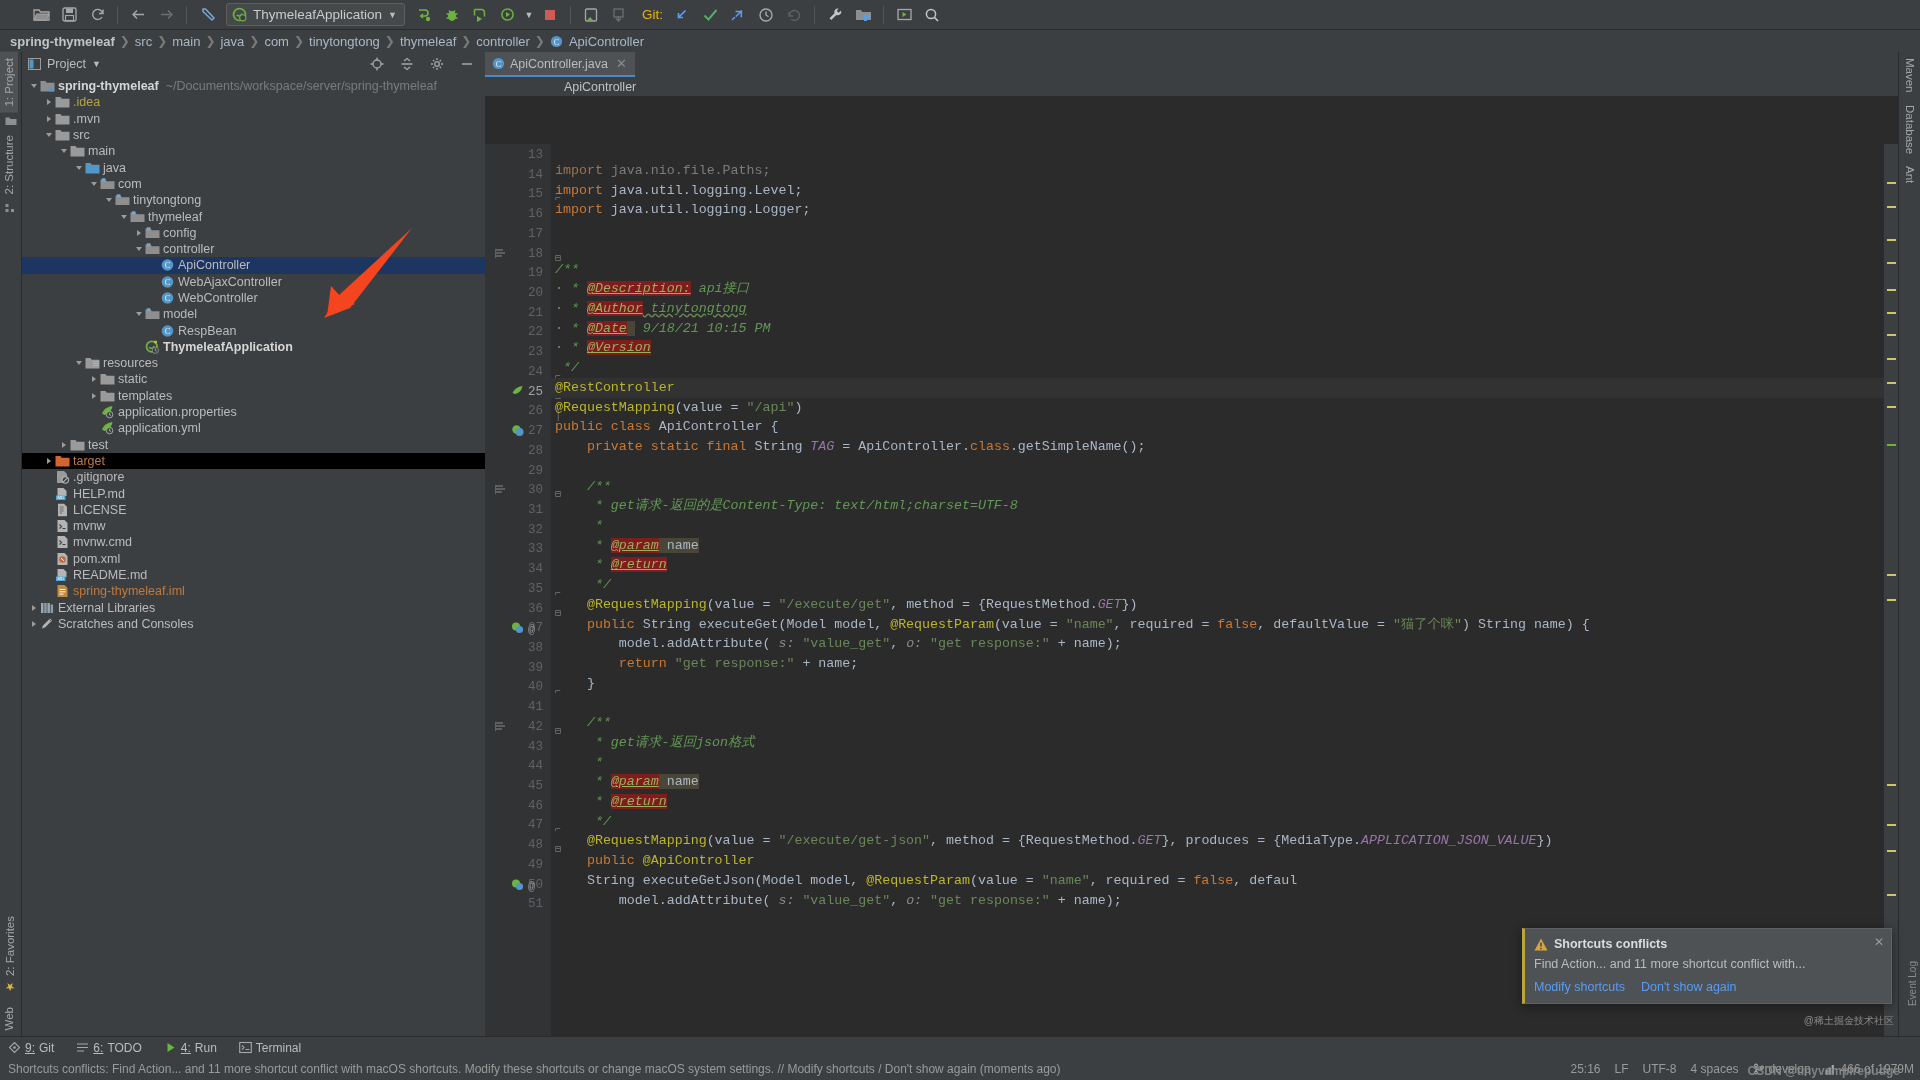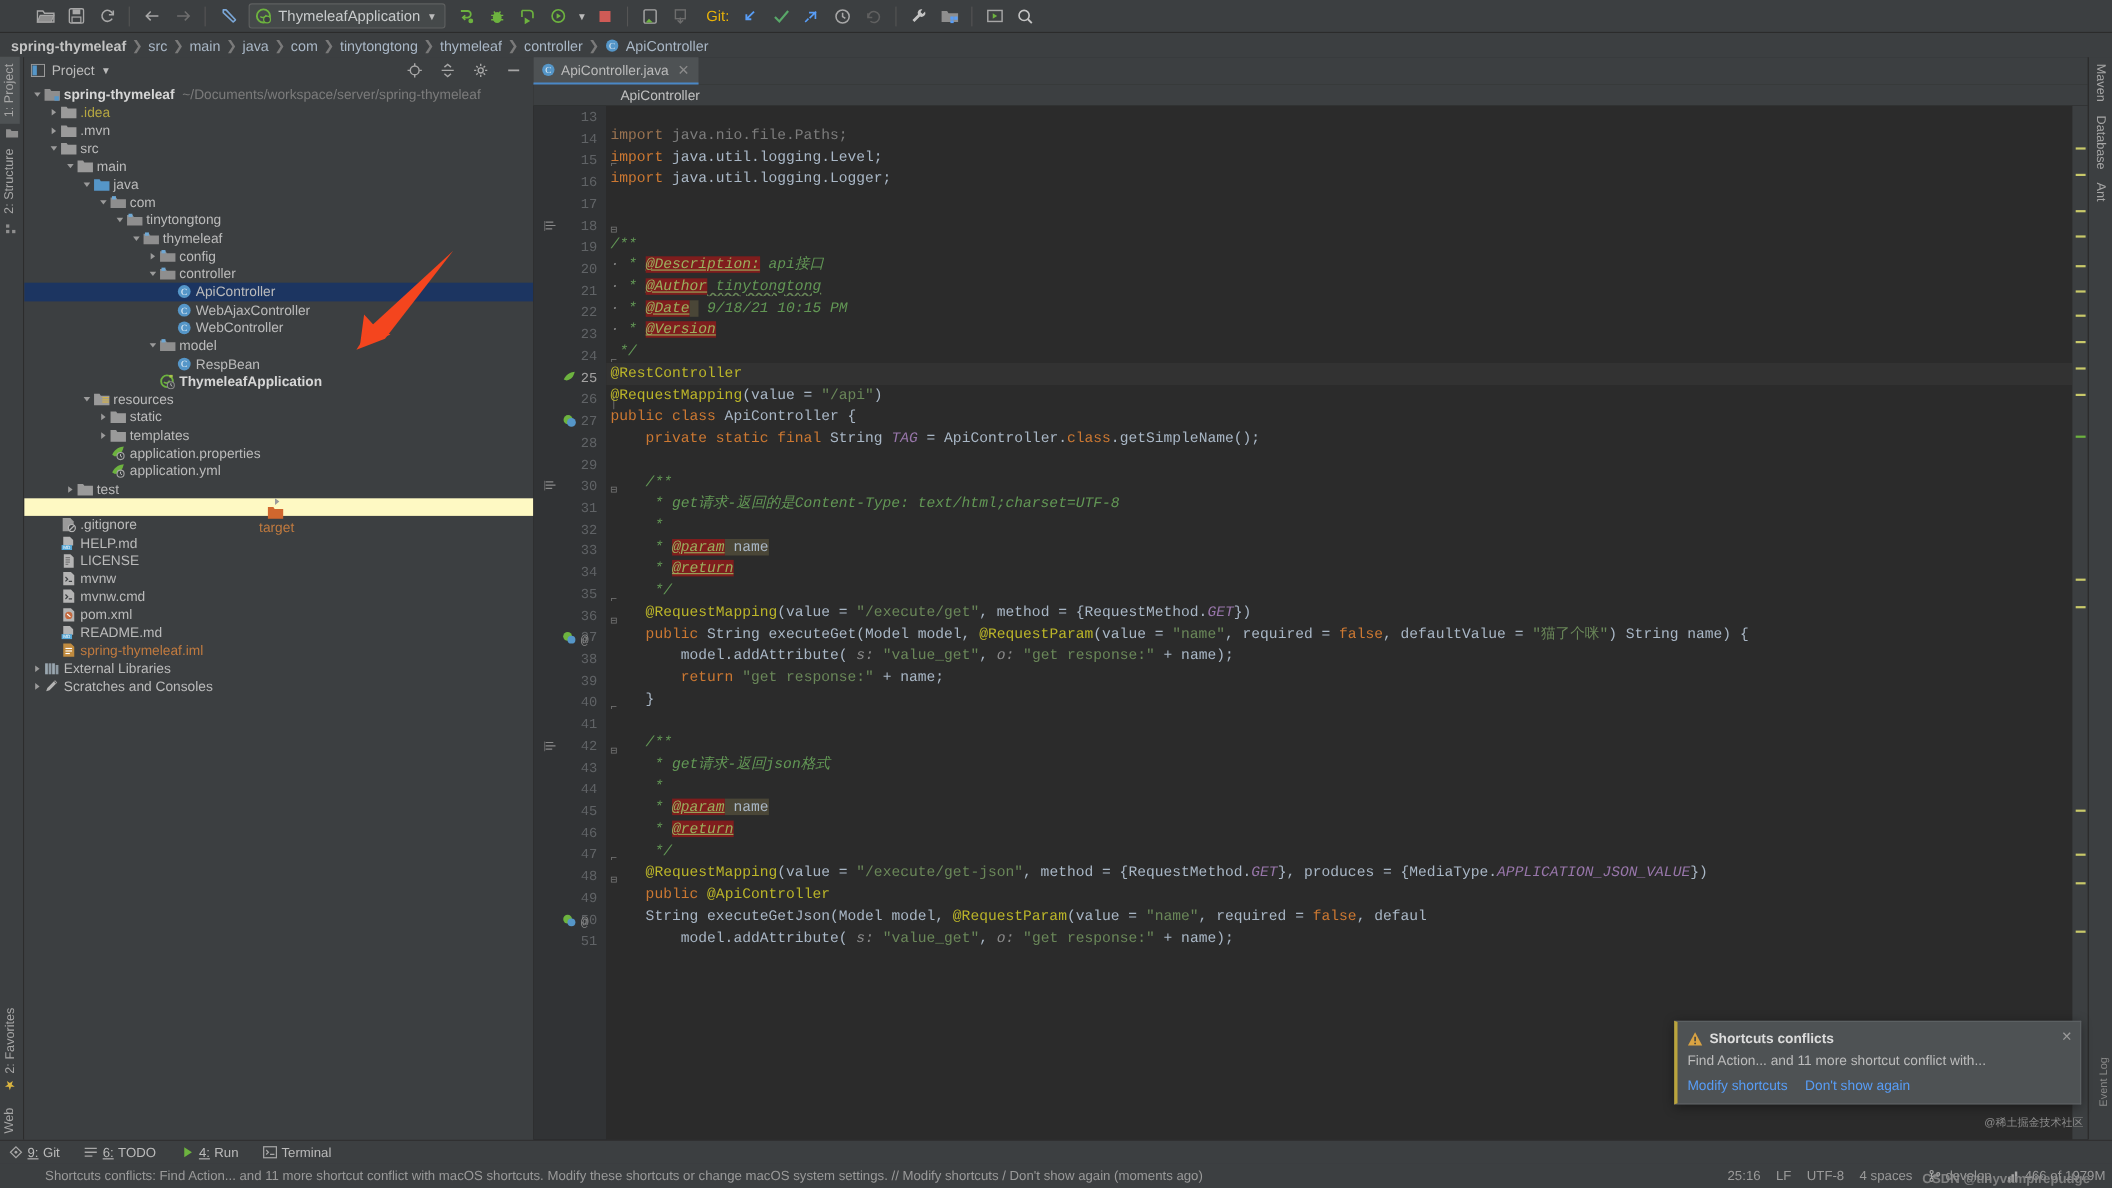--- a/index.html
+++ b/index.html
@@ -66,21 +66,21 @@
     height: 24px; display: flex; align-items: center; padding: 0 6px; gap: 6px; flex: none;
   }
   .pp-title { font-size: 12.5px; color: #bbbbbb; }
   .pp-header-spacer { flex: 1; }
   .pp-tree { flex: 1; overflow: hidden; padding-top: 2px; position: relative; }
   .trow {
     height: 16.3px; display: flex; align-items: center; font-size: 12.5px;
     color: #bbbbbb; white-space: nowrap; padding-right: 4px;
   }
   .trow.sel { background: #1c3561; }
-  .trow.hl { background: #fef9c3; flex-direction: column; }
+  .trow.hl { background: #000000; }
   .twig { width: 11px; flex: none; display: flex; justify-content: center; align-items: center; }
   .arrow-r { width: 0; height: 0; border-left: 4.5px solid #9b9b9b; border-top: 3.5px solid transparent; border-bottom: 3.5px solid transparent; }
   .arrow-d { width: 0; height: 0; border-top: 4.5px solid #9b9b9b; border-left: 3.5px solid transparent; border-right: 3.5px solid transparent; }
   .ticon { width: 16px; flex: none; display: flex; justify-content: center; align-items: center; margin-right: 3px; }
   .tlabel {}
   .tsub { color: #7b7b7b; margin-left: 7px; }
   .c-bold { font-weight: bold; color: #d6d6d6; }
   .c-yellow { color: #b5a642; }
   .c-orange { color: #c07a3f; }
 
@@ -89,21 +89,21 @@
   .tabbar { height: 25px; background: #3c3f41; display: flex; align-items: flex-end; flex: none; }
   .etab {
     height: 25px; display: flex; align-items: center; gap: 5px; padding: 0 8px 0 7px;
     font-size: 12.5px; color: #bbbbbb; background: #4e5254; border-bottom: 2px solid #4a88c7;
   }
   .tab-close { color: #8b8b8b; font-size: 13px; margin-left: 3px; }
   .sticky {
     height: 19px; background: #3c3f41; display: flex; align-items: center; flex: none;
     font-size: 12.5px; color: #c0c0c0; padding-left: 79px;
   }
-  .code-wrap { flex: 1; display: flex; position: relative; overflow: hidden; background: #2b2b2b; }
+  .code-wrap { flex: 1; display: flex; position: relative; overflow: hidden; background: #2b2b2b; margin-top: 48px; }
   .gutter {
     width: 66px; flex: none; background: #313335; font-family: "Liberation Mono", monospace;
     font-size: 12.5px; color: #606366; text-align: right; padding-top: 2px;
   }
   .gl { height: 19.72px; line-height: 19.72px; padding-right: 8px; position: relative; }
   .gl.cur { color: #a4a3a3; }
   .gl-icon { position: absolute; left: 26px; top: 2px; }
   .gl-fold { position: absolute; right: -10px; top: 4px; color: #777; font-size: 10px; }
 
   .code {
@@ -152,21 +152,21 @@
     font-size: 12px; color: #bbbbbb;
   }
   .bb-item { display: flex; align-items: center; gap: 4px; padding: 0 4px; }
   .bb-num { text-decoration: underline; }
 
   
   .statusbar {
     height: 22px; background: #3c3f41; display: flex; align-items: center;
     flex: none; padding: 0 6px 0 8px; font-size: 12px; color: #9a9a9a; gap: 0;
   }
-  .sb-msg { flex: 1; white-space: nowrap; overflow: hidden; text-overflow: ellipsis; margin-left: 33px; }
+  .sb-msg { flex: 1; white-space: nowrap; overflow: hidden; text-overflow: ellipsis; }
   .sb-item { margin-left: 14px; white-space: nowrap; }
 
   
   .annot-arrow { position: absolute; pointer-events: none; z-index: 30; }
 
   
   .wm {
     position: absolute; font-size: 12px; color: #8d8d8d; font-weight: bold;
     z-index: 35; white-space: nowrap; opacity: .85;
   }

